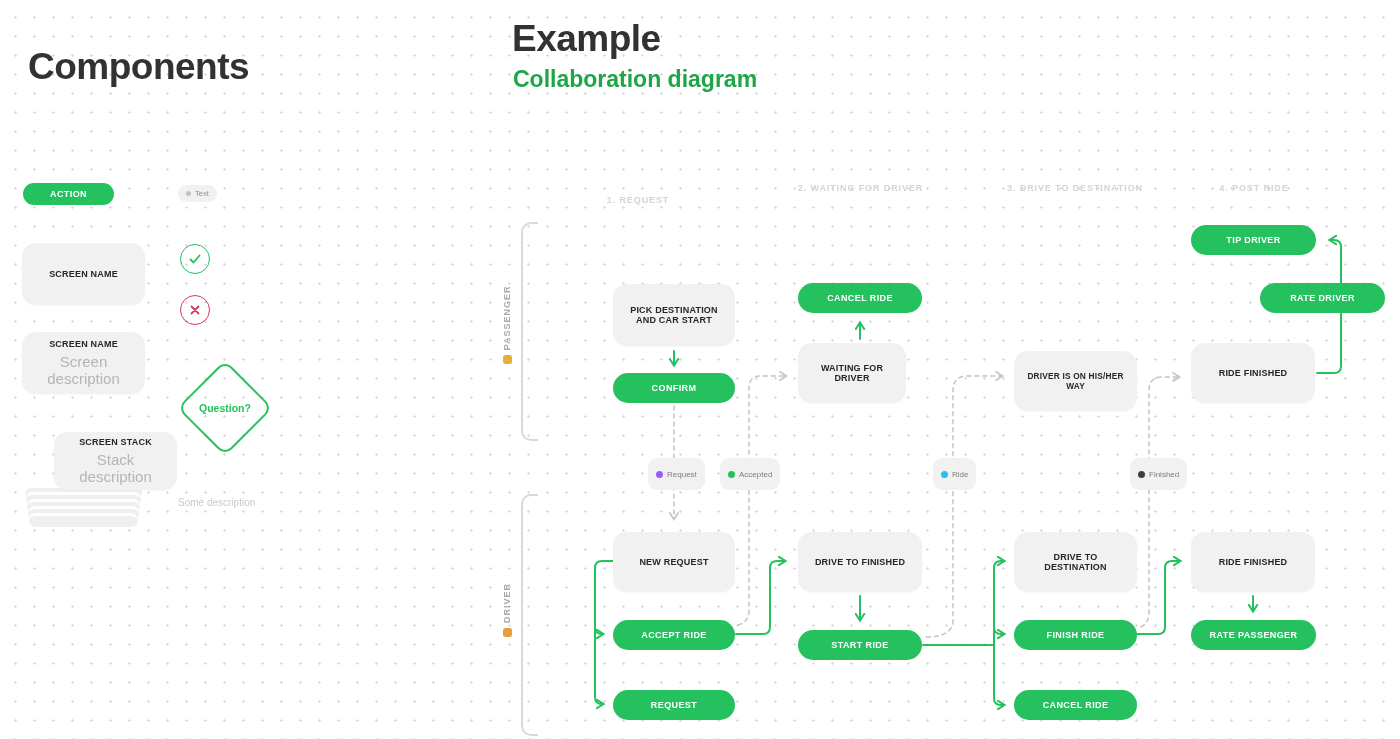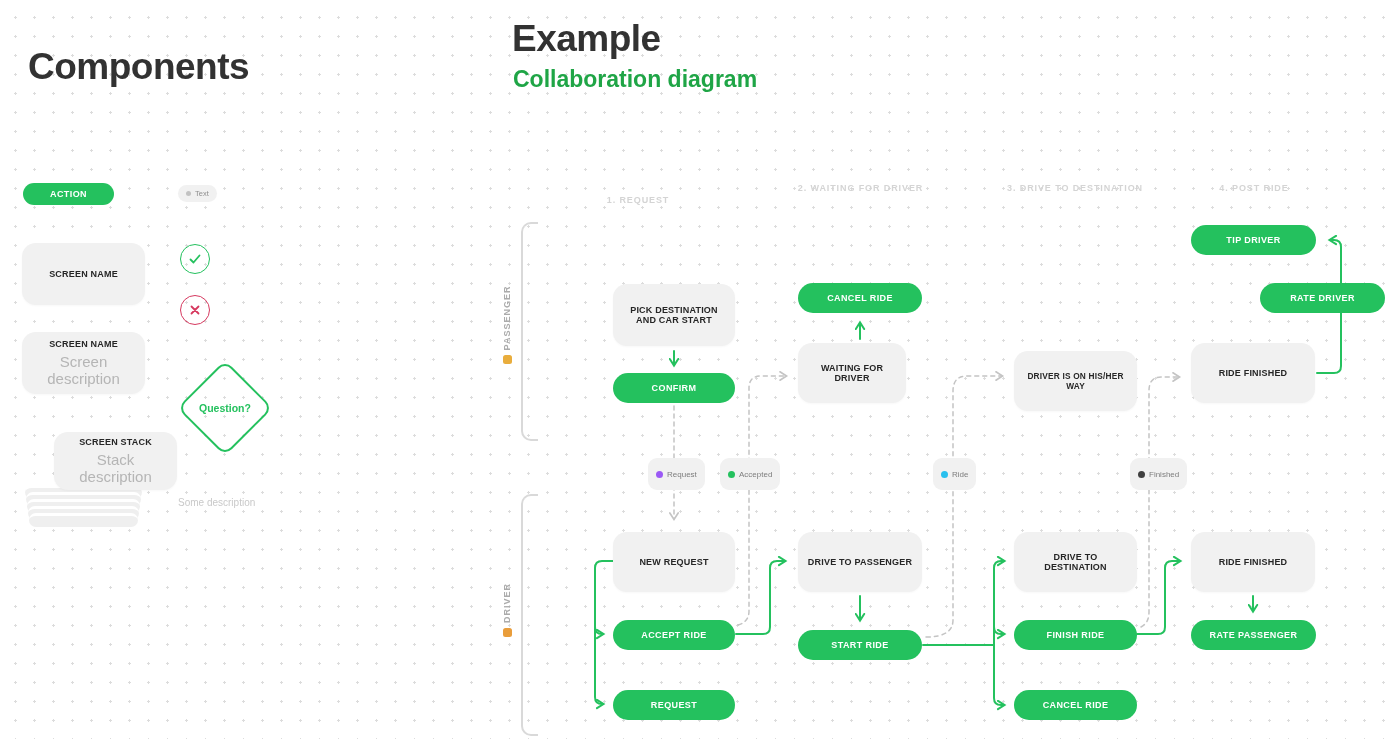--- a/index.html
+++ b/index.html
@@ -211,21 +211,21 @@
   <div class="node screen-box" style="left:613px; top:532px; width:122px; height:60px;">
     <span>NEW REQUEST</span>
   </div>
   <div class="node action-pill" style="left:613px; top:620px; width:122px; height:30px;">
     <span>ACCEPT RIDE</span>
   </div>
   <div class="node action-pill" style="left:613px; top:690px; width:122px; height:30px;">
     <span>REQUEST</span>
   </div>
   <div class="node screen-box" style="left:798px; top:532px; width:124px; height:60px;">
-    <span>DRIVE TO PASSENGER</span>
+    <span>DRIVE TO FINISHED</span>
   </div>
   <div class="node action-pill" style="left:798px; top:630px; width:124px; height:30px;">
     <span>START RIDE</span>
   </div>
   <div class="node screen-box" style="left:1014px; top:532px; width:123px; height:60px;">
     <span>DRIVE TO DESTINATION</span>
   </div>
   <div class="node action-pill" style="left:1014px; top:620px; width:123px; height:30px;">
     <span>FINISH RIDE</span>
   </div>

